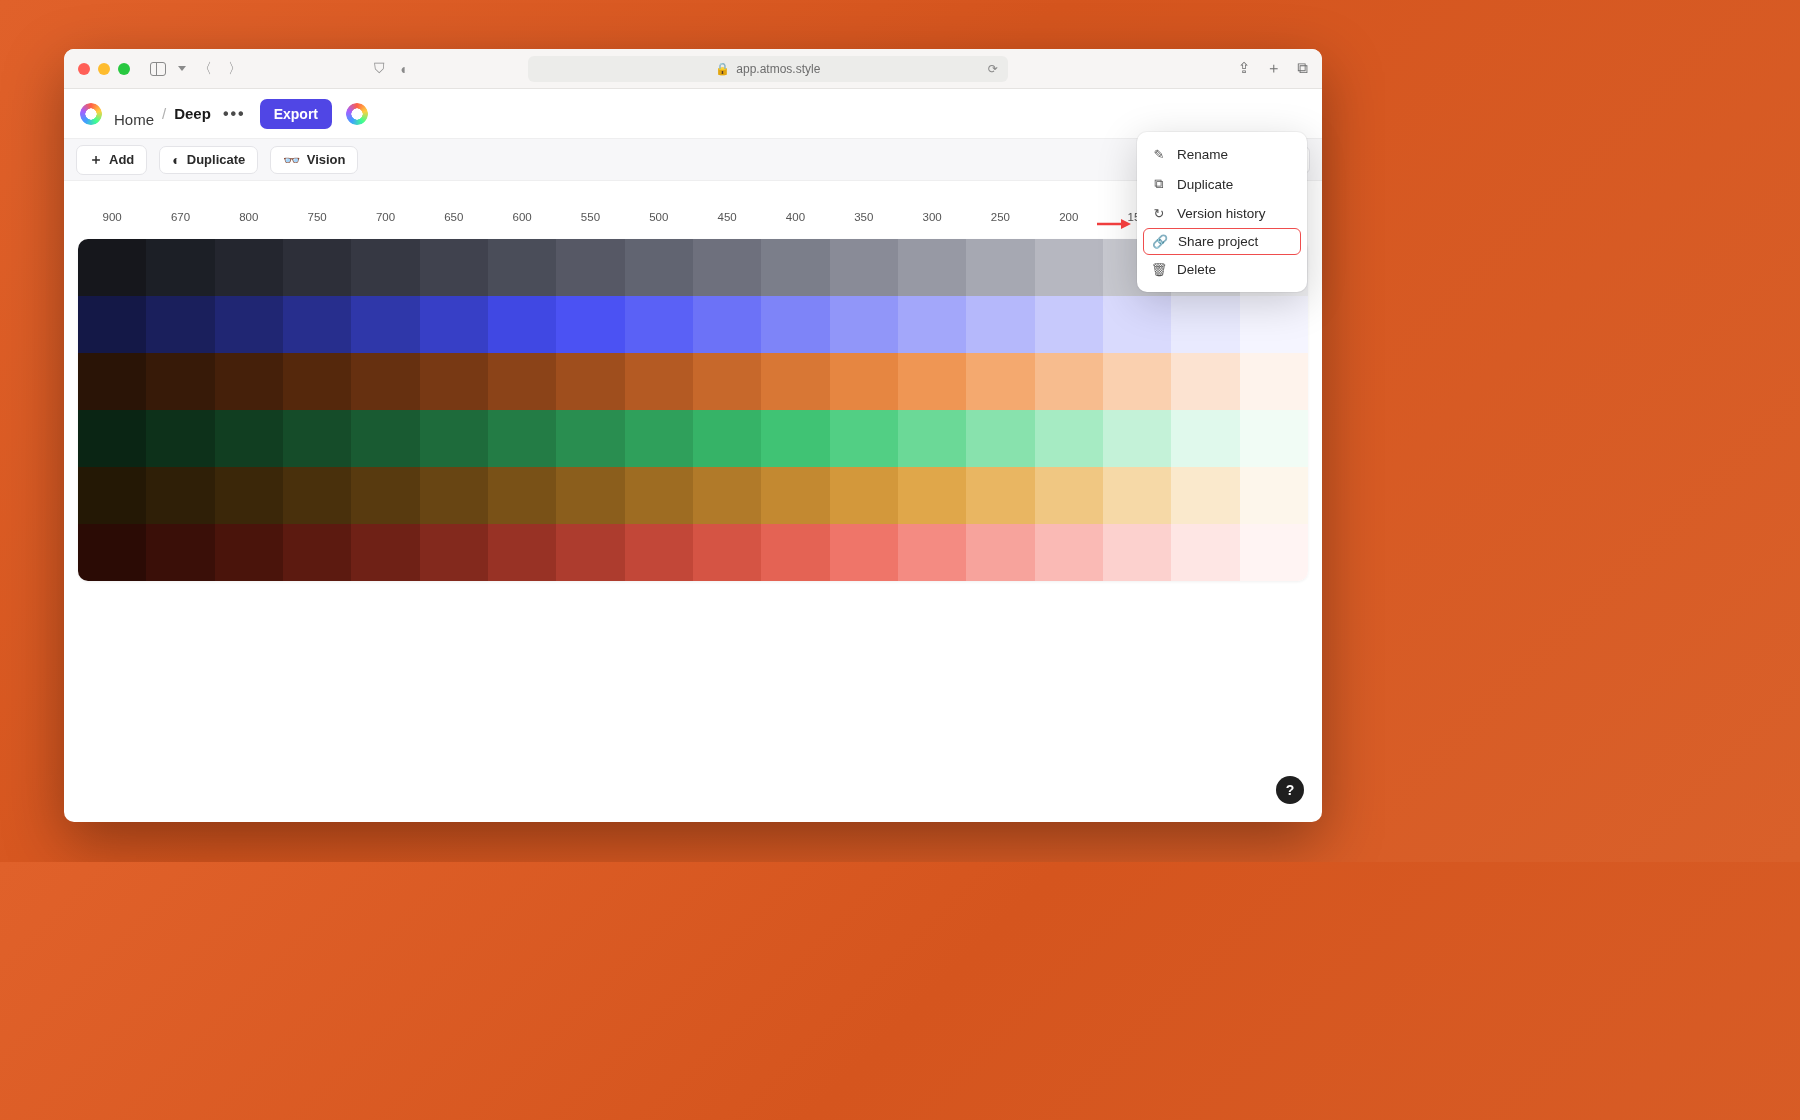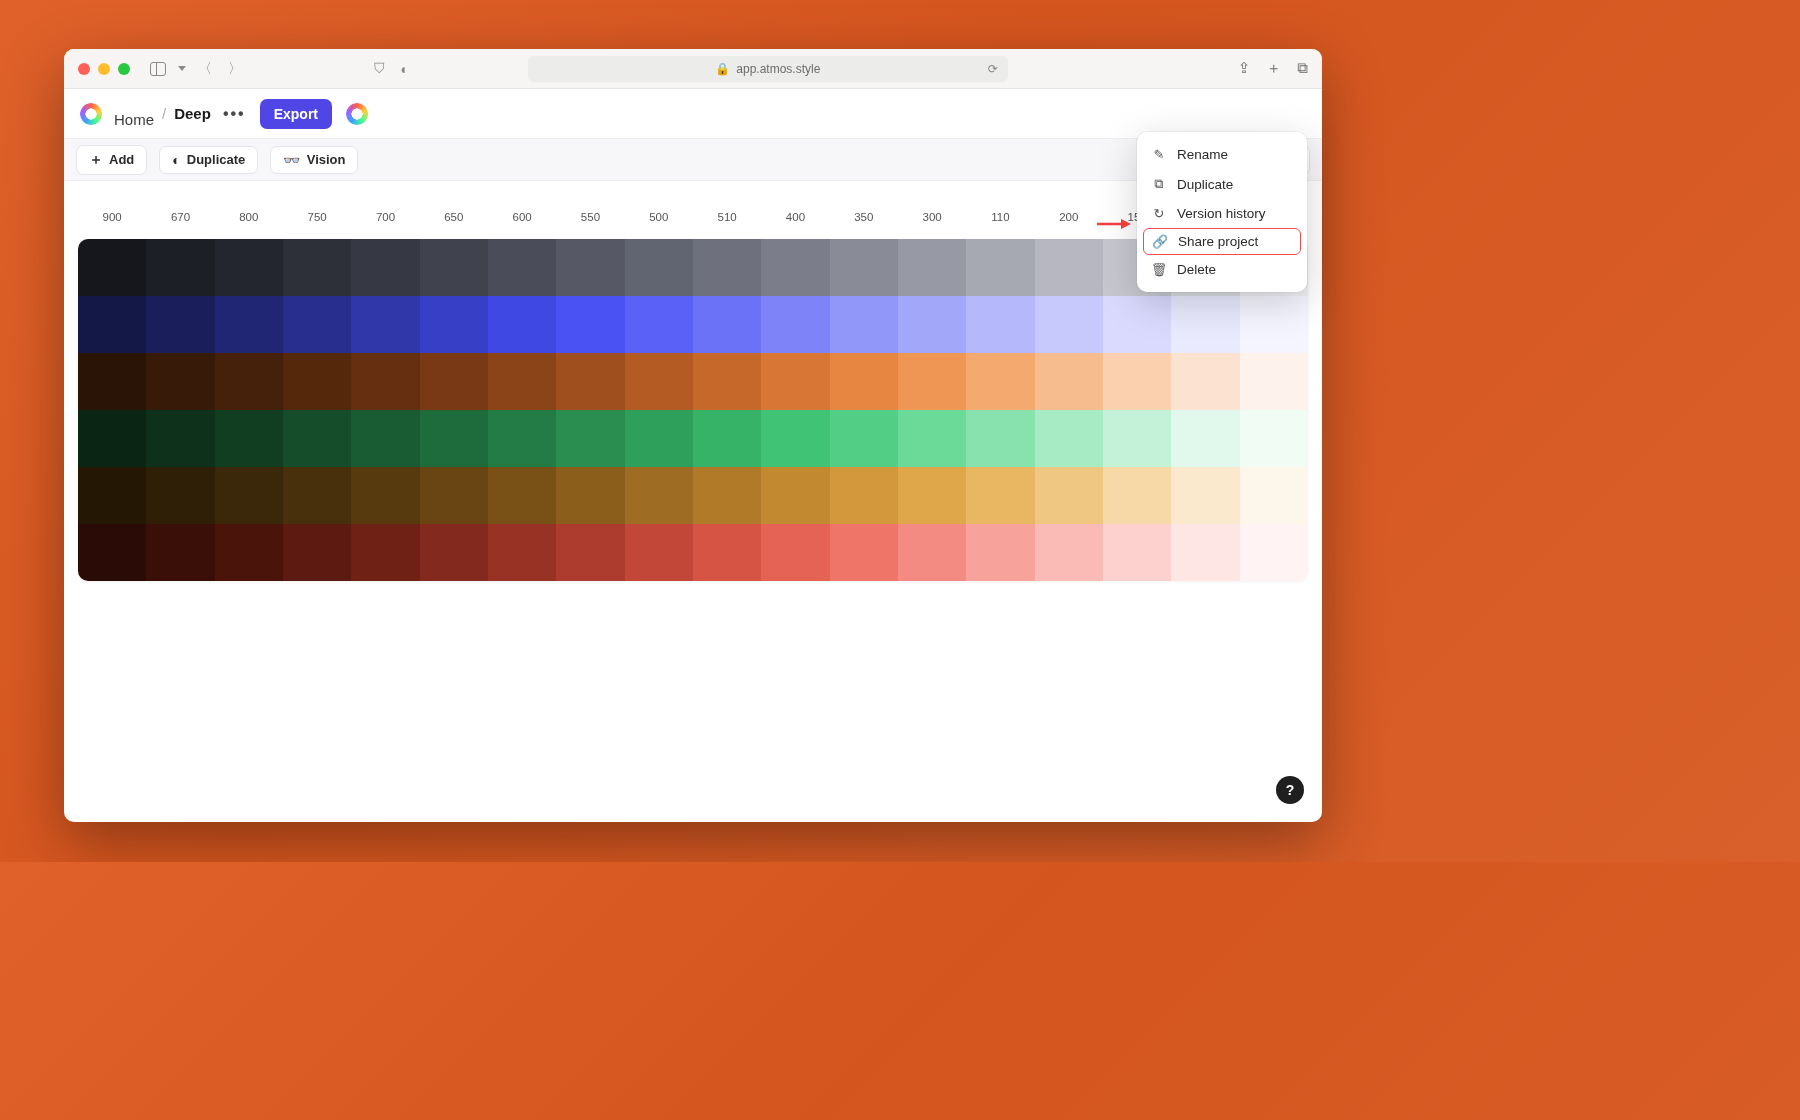--- a/index.html
+++ b/index.html
@@ -227,25 +227,25 @@
         <div class="col-headers" id="col-headers">
             <div>900</div>
             <div>670</div>
             <div>800</div>
             <div>750</div>
             <div>700</div>
             <div>650</div>
             <div>600</div>
             <div>550</div>
             <div>500</div>
-            <div>510</div>
+            <div>450</div>
             <div>400</div>
             <div>350</div>
             <div>300</div>
-            <div>110</div>
+            <div>250</div>
             <div>200</div>
             <div>150</div>
             <div>100</div>
             <div>50</div>
           </div>
         <div class="swatch-rows" id="swatch-rows">
             <div class="swatch-row">
               <div class="swatch" style="background: rgb(22, 23, 28);"></div>
               <div class="swatch" style="background: rgb(28, 31, 38);"></div>
               <div class="swatch" style="background: rgb(36, 38, 47);"></div>

